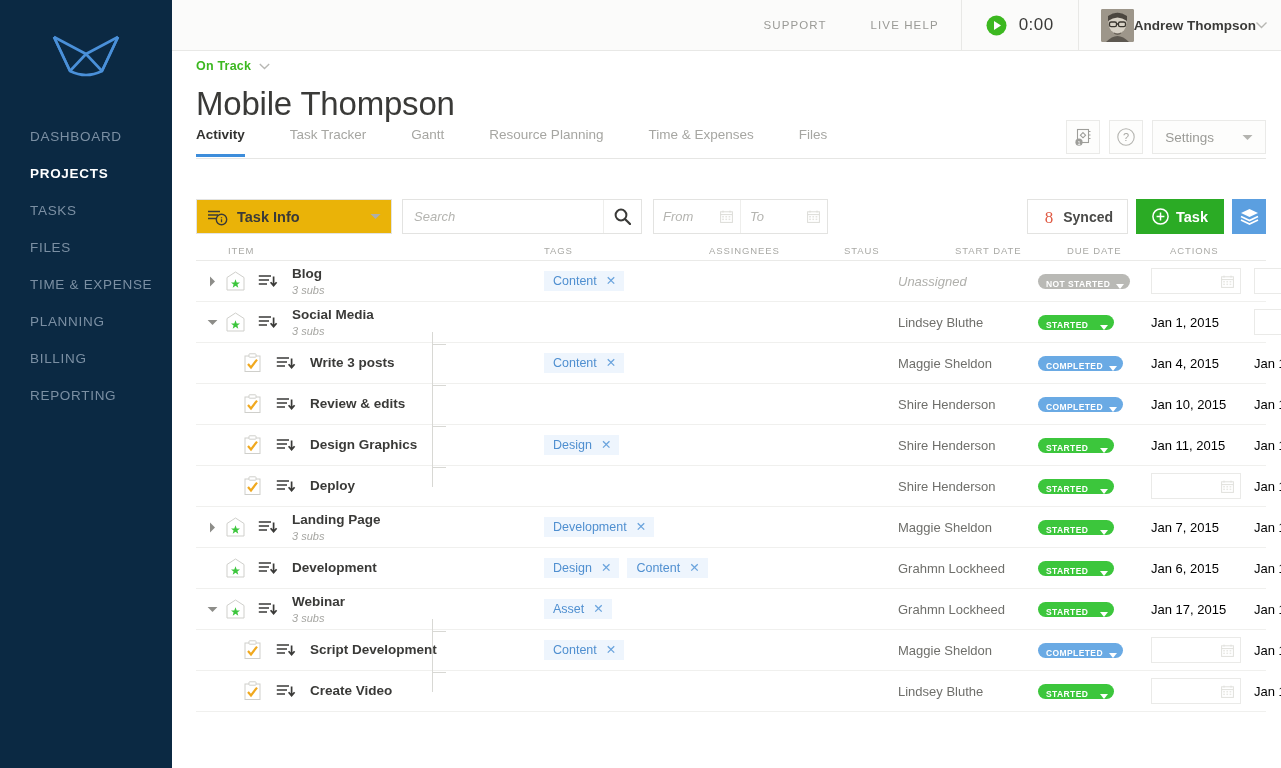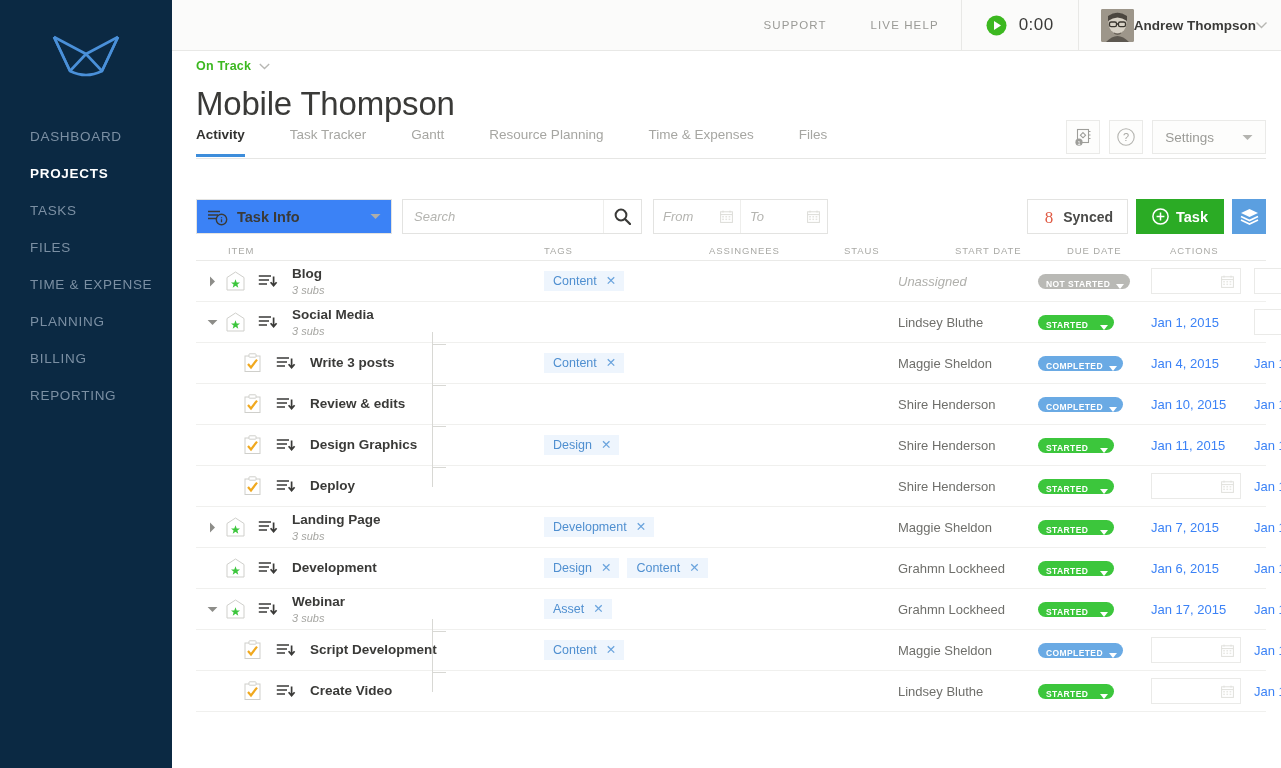--- a/index.html
+++ b/index.html
@@ -93,21 +93,21 @@
   #settings-btn {
     height: 34px; border: 1px solid #eaeae8; background: #fdfdfc; margin-left: 9px;
     display: flex; align-items: center; gap: 28px; padding: 0 12px; cursor: pointer;
   }
   #settings-label { font-size: 13.5px; color: #9b9b97; }
 
   
   #toolbar { position: absolute; left: 196px; top: 199px; width: 1070px; height: 35px; }
   #taskinfo {
     position: absolute; left: 0; top: 0; width: 196px; height: 35px;
-    border: 1px solid #e3e3e1; background: #3b82f6;
+    border: 1px solid #e3e3e1; background: #eab308;
     display: flex; align-items: center; padding: 0 10px; cursor: pointer;
   }
   #taskinfo-label { font-size: 14.5px; font-weight: bold; color: #3a3a38; margin-left: 8px; flex: 1; }
   #searchbox {
     position: absolute; left: 206px; top: 0; width: 240px; height: 35px;
     border: 1px solid #e3e3e1; background: #fff; display: flex; align-items: center;
   }
   #search-input {
     flex: 1; border: 0; outline: 0; height: 33px; padding: 0 11px;
     font-size: 13px; font-style: italic; color: #555; font-family: "Liberation Sans", sans-serif;
@@ -188,21 +188,21 @@
   }
   .badge-label { font-size: 8.5px; color: #fff; letter-spacing: 0.4px; font-weight: bold; white-space: nowrap; }
   .badge.started { background: #3cc63c; }
   .badge.completed { background: #6aaae4; }
   .badge.notstarted { background: #b9b9b5; min-width: 78px; }
   .badge-caret { width: 0; height: 0; border-left: 4px solid transparent;
                  border-right: 4px solid transparent; border-top: 5px solid #fff; }
 
   .c-start { position: absolute; left: 955px; top: 0; height: 100%; display: flex; align-items: center; }
   .c-due { position: absolute; left: 1058px; top: 0; height: 100%; display: flex; align-items: center; }
-  .datetext { font-size: 13px; color: #3b82f6; white-space: nowrap; }
+  .datetext { font-size: 13px; color: #000000; white-space: nowrap; }
   .date-empty {
     width: 90px; height: 26px; border: 1px solid #eaeae8; background: #fff;
     display: flex; align-items: center; justify-content: flex-end; padding-right: 6px; cursor: pointer;
   }
 
   
   .tree-v { position: absolute; width: 1px; background: #d8d8d4; left: 236px; }
   .tree-h { position: absolute; height: 1px; background: #d8d8d4; left: 236px; width: 14px; }
 </style>
 </head>

